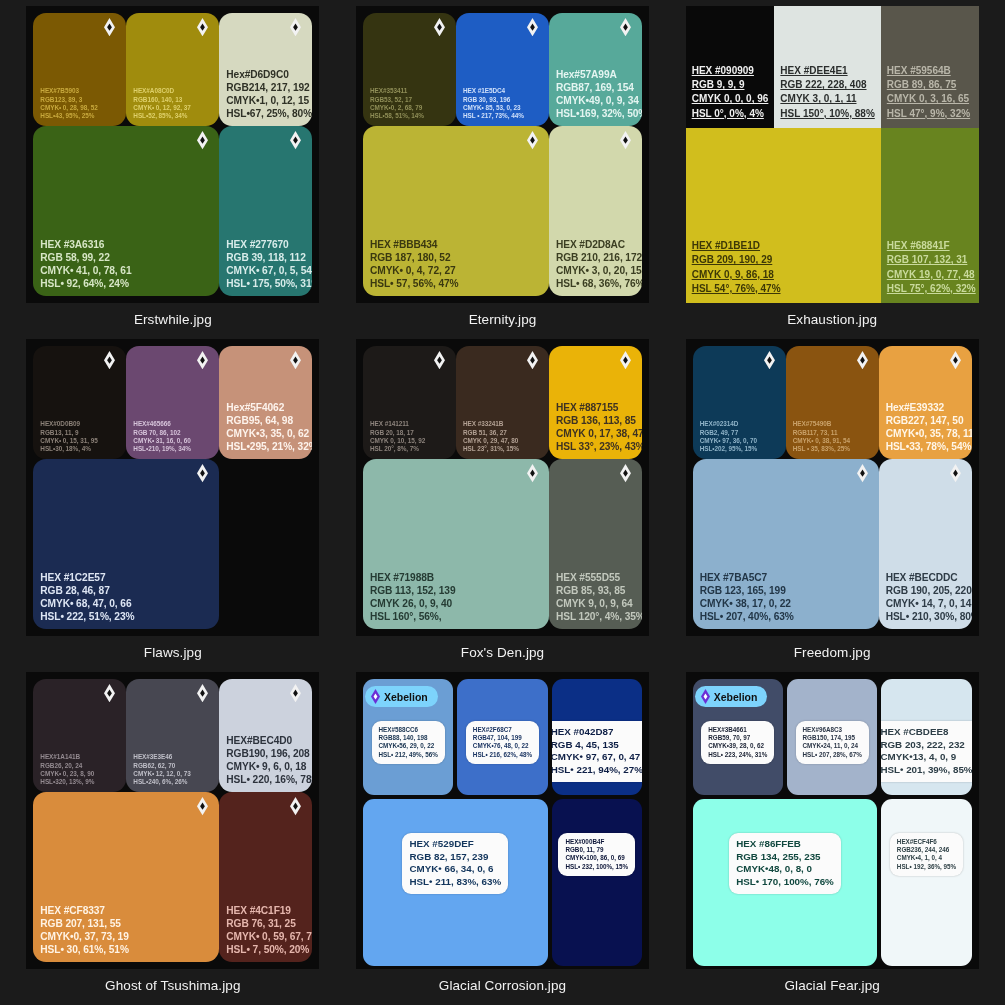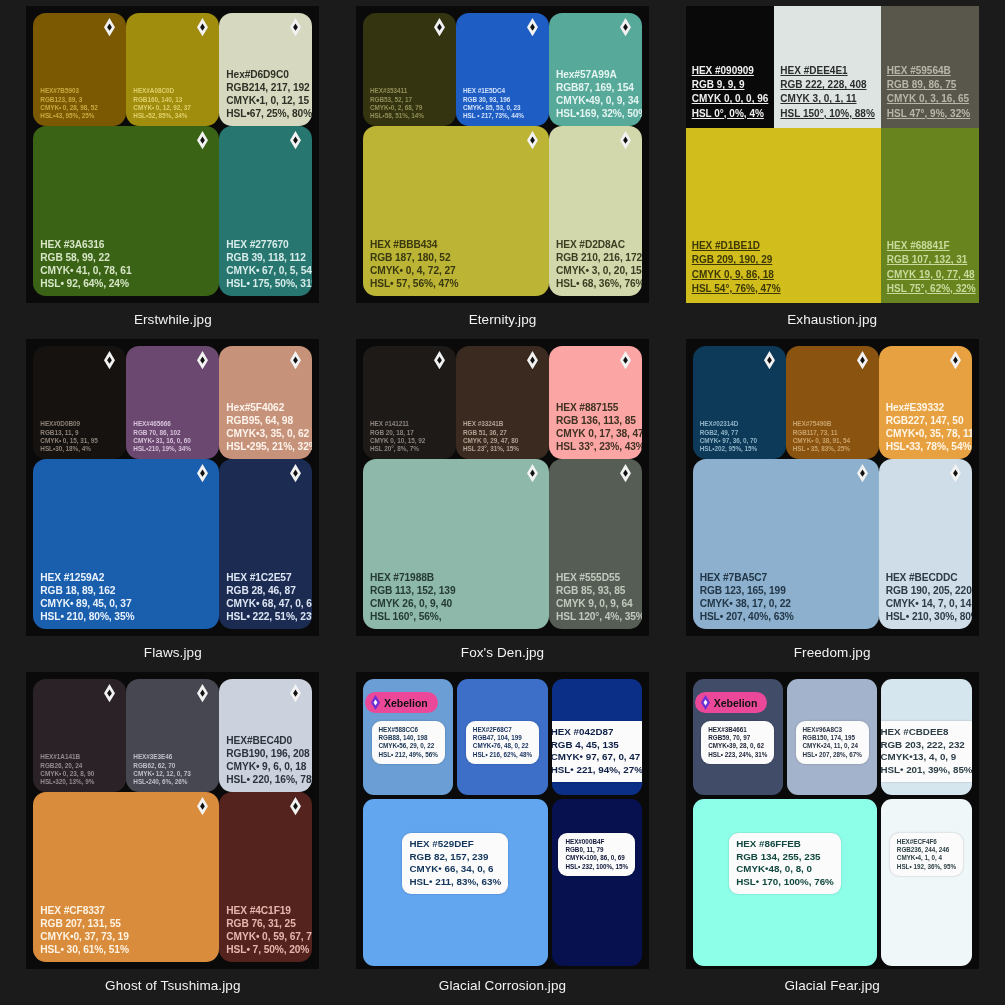--- a/index.html
+++ b/index.html
@@ -97,22 +97,22 @@
   .labelbox {
     background: #fbfbfb; border-radius: 9px;
     padding: 5px 7px; margin-top: 42px;
     line-height: 1.3; white-space: nowrap;
     box-shadow: 0 0 2px rgba(0,0,0,.25);
   }
   .bcard.bottom .labelbox { margin-top: 34px; }
   .labelbox.sm { font-size: 6.3px; font-weight: bold; }
   .labelbox.lg { font-size: 9.8px; font-weight: bold; }
   .brand {
-    position: absolute; top: 20px; left: 9px; z-index: 5;
-    background: #ec4899; border-radius: 11px;
+    position: absolute; top: 14px; left: 9px; z-index: 5;
+    background: #7dd3fc; border-radius: 11px;
     padding: 3px 10px 3px 6px;
     display: flex; align-items: center; gap: 4px;
     font-size: 10.5px; font-weight: bold; color: #111;
   }
   .brand svg { width: 9px; height: 15px; display: block; }
 </style>
 </head>
 <body>
 
 <div id="grid">
@@ -329,32 +329,20 @@
                 <path d="M6 0 L12 10 L6 20 L0 10 Z" fill="#f2f2f2"></path>
                 <path d="M6 6 L8.6 10 L6 14 L3.4 10 Z" fill="#111"></path>
               </svg></span>
             <div class="info" style="color:#fdf3ec">
               <div>Hex#5F4062</div>
               <div>RGB95, 64, 98</div>
               <div>CMYK•3, 35, 0, 62</div>
               <div>HSL•295, 21%, 32%</div>
             </div>
           </div>
-          <div class="card lg" style="background:#1a5eae">
-            <span class="diamond"><svg viewBox="0 0 12 20">
-                <path d="M6 0 L12 10 L6 20 L0 10 Z" fill="#f2f2f2"></path>
-                <path d="M6 6 L8.6 10 L6 14 L3.4 10 Z" fill="#111"></path>
-              </svg></span>
-            <div class="info" style="color:#eaf2fb">
-              <div>HEX #1259A2</div>
-              <div>RGB 18, 89, 162</div>
-              <div>CMYK• 89, 45, 0, 37</div>
-              <div>HSL• 210, 80%, 35%</div>
-            </div>
-          </div>
           <div class="card lg" style="background:#1b2b52">
             <span class="diamond"><svg viewBox="0 0 12 20">
                 <path d="M6 0 L12 10 L6 20 L0 10 Z" fill="#f2f2f2"></path>
                 <path d="M6 6 L8.6 10 L6 14 L3.4 10 Z" fill="#111"></path>
               </svg></span>
             <div class="info" style="color:#dde5f3">
               <div>HEX #1C2E57</div>
               <div>RGB 28, 46, 87</div>
               <div>CMYK• 68, 47, 0, 66</div>
               <div>HSL• 222, 51%, 23%</div>
@@ -384,21 +372,21 @@
                 <path d="M6 0 L12 10 L6 20 L0 10 Z" fill="#f2f2f2"></path>
                 <path d="M6 6 L8.6 10 L6 14 L3.4 10 Z" fill="#111"></path>
               </svg></span>
             <div class="info" style="color:#b2a093">
               <div>HEX #33241B</div>
               <div>RGB 51, 36, 27</div>
               <div>CMYK 0, 29, 47, 80</div>
               <div>HSL 23°, 31%, 15%</div>
             </div>
           </div>
-          <div class="card lg" style="background:#fca5a5">
+          <div class="card lg" style="background:#eab308">
             <span class="diamond"><svg viewBox="0 0 12 20">
                 <path d="M6 0 L12 10 L6 20 L0 10 Z" fill="#f2f2f2"></path>
                 <path d="M6 6 L8.6 10 L6 14 L3.4 10 Z" fill="#111"></path>
               </svg></span>
             <div class="info" style="color:#3e3222">
               <div>HEX #887155</div>
               <div>RGB 136, 113, 85</div>
               <div>CMYK 0, 17, 38, 47</div>
               <div>HSL 33°, 23%, 43%</div>
             </div>

